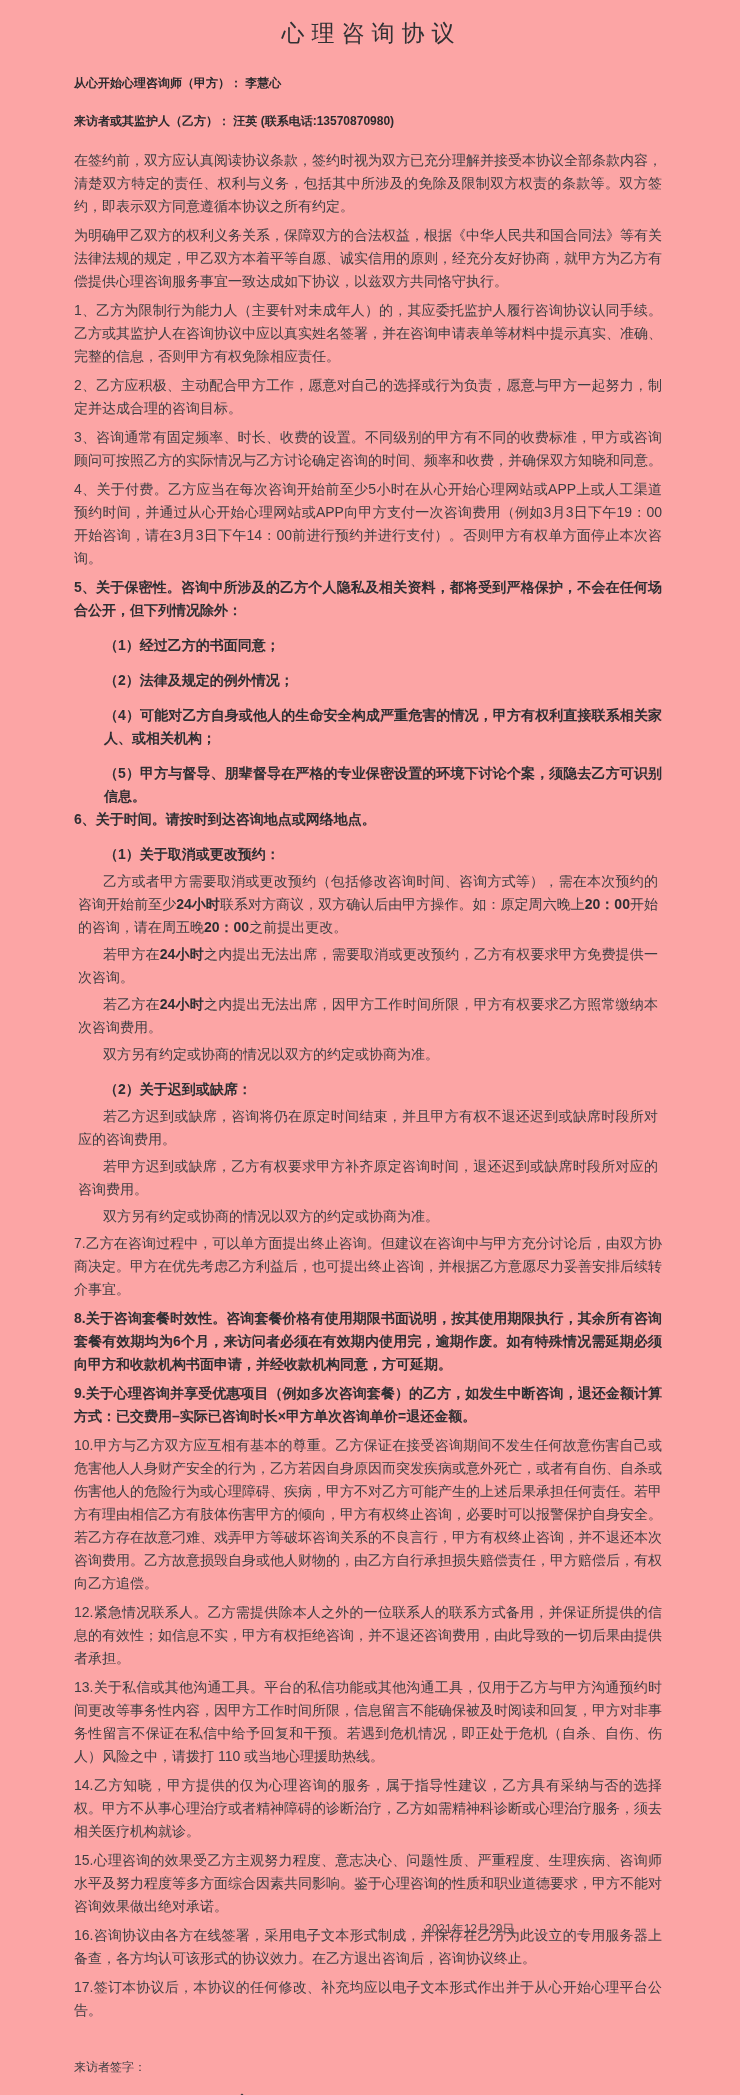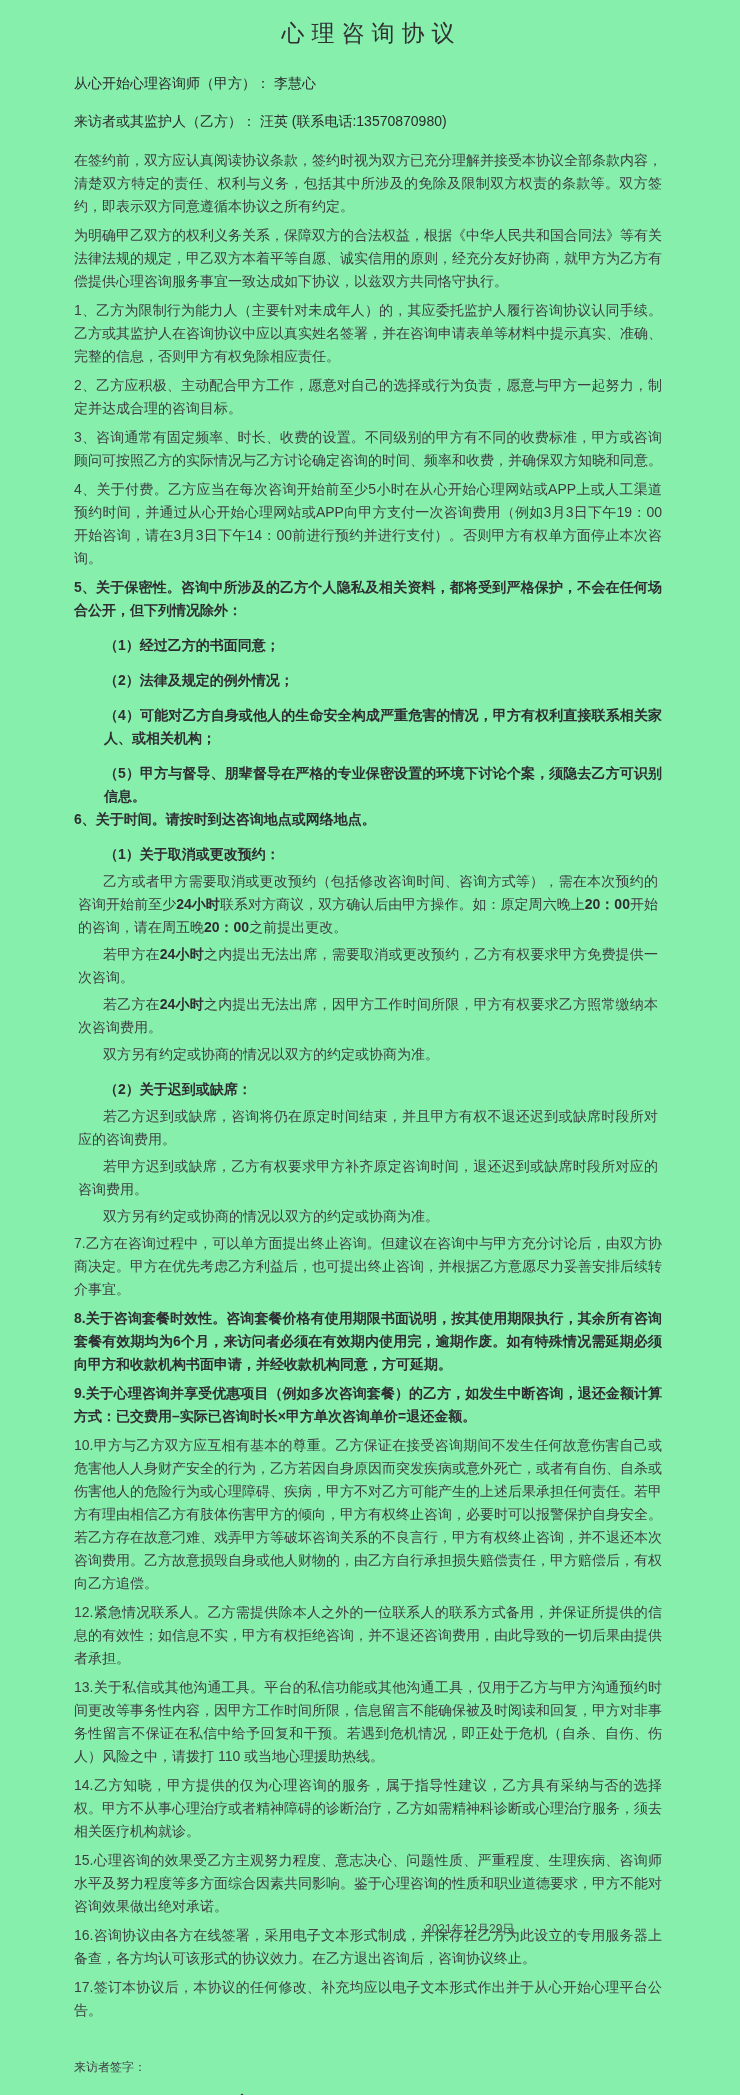--- a/index.html
+++ b/index.html
@@ -3,30 +3,30 @@
 <meta charset="utf-8">
 <style>
   html,body{margin:0;padding:0;}
   body{
     width:740px;height:2095px;
     font-family:"Liberation Sans","DejaVu Sans",sans-serif;
     background:#ebebeb;
   }
   .page{
     position:relative;width:740px;height:2095px;
-    background:#86efac;overflow:hidden;
+    background:#fca5a5;overflow:hidden;
   }
   .doc{padding:10px 78px 0 74px;}
   .title{
     font-size:23px;font-weight:500;color:#303033;
     text-align:center;letter-spacing:7px;text-indent:7px;
     margin:8px 0 24px 0;
   }
   .party{
-    font-size:14px;font-weight:400;color:#2b2b2e;
+    font-size:12px;font-weight:700;color:#2b2b2e;
     line-height:21px;margin:0 0 17px 0;
   }
   .para{
     font-size:14px;line-height:23px;color:#3e3e42;
     text-align:justify;margin:0 0 6px 0;
   }
   .para.sub{margin:12px 0 0 30px;}
   .para.indent{text-indent:25px;margin:4px;}
   .para.bold, .b{font-weight:700;color:#2f2f33;}
   .sig-label{

